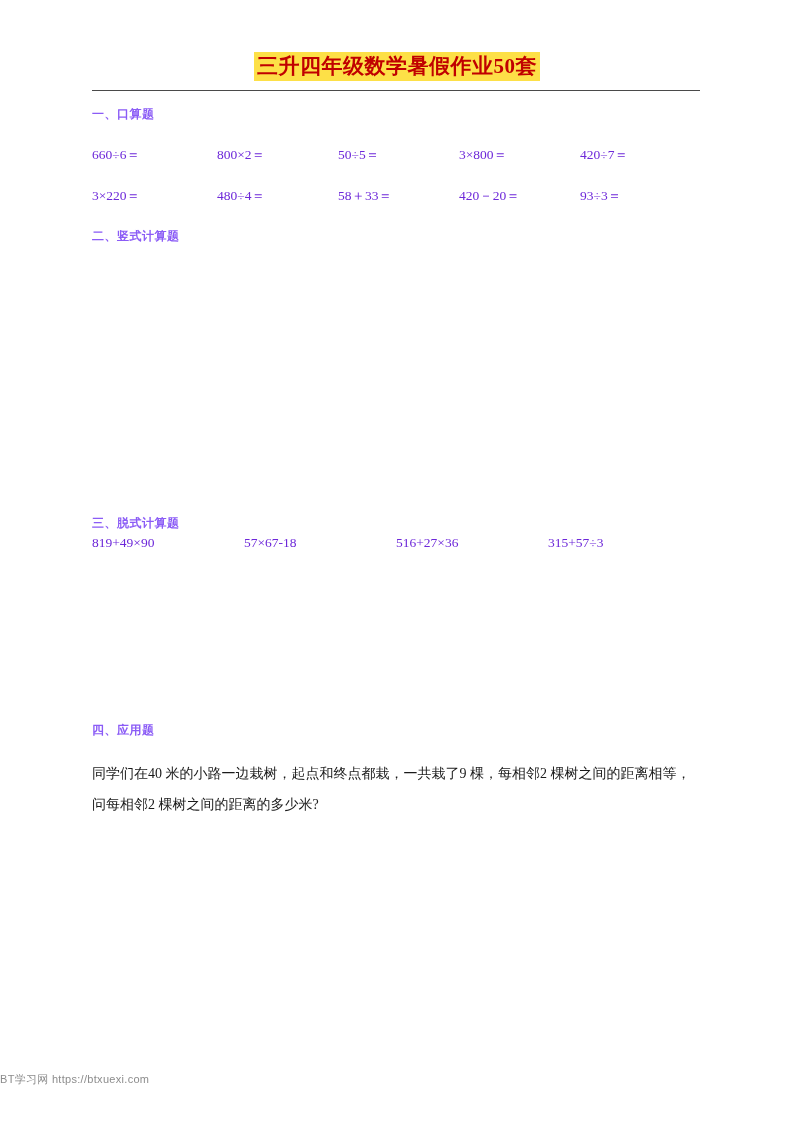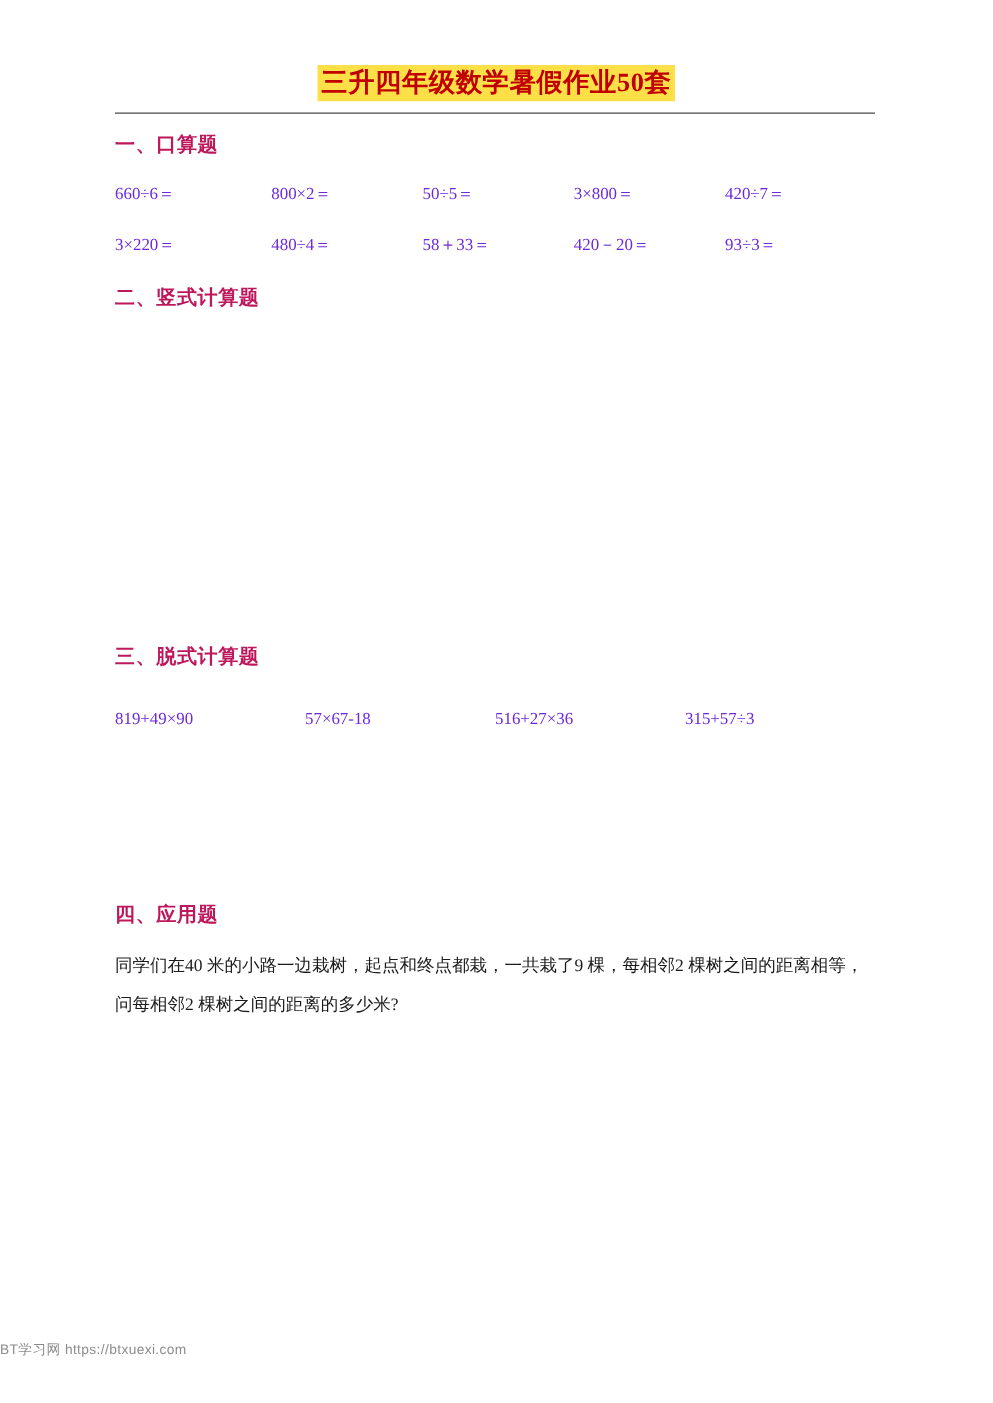--- a/index.html
+++ b/index.html
@@ -43,23 +43,23 @@
     position: absolute;
     left: 92px;
     top: 90px;
     width: 608px;
     height: 0;
     border-top: 1px solid #4a4a4a;
   }
   .section-head {
     position: absolute;
     font-family: "Liberation Sans", sans-serif;
-    font-size: 16px;
+    font-size: 12px;
     font-weight: bold;
-    color: #be185d;
+    color: #8b5cf6;
     letter-spacing: 0.5px;
   }
   .row {
     position: absolute;
     left: 92px;
     width: 608px;
     display: flex;
     font-size: 13.5px;
     color: #6d28d9;
     font-family: "Liberation Serif", serif;
@@ -132,21 +132,21 @@
     <span class="cell">58＋33＝</span>
     <span class="cell">420－20＝</span>
     <span class="cell">93÷3＝</span>
   </div>
 
   <div class="section-head" style="left:92px; top:228px;">二、竖式计算题</div>
 
 
   <div class="section-head" style="left:92px; top:515px;">三、脱式计算题</div>
 
-  <div class="row tuoshi-row" style="top:567px;">
+  <div class="row tuoshi-row" style="top:535px;">
     <span class="cell">819+49×90</span>
     <span class="cell">57×67-18</span>
     <span class="cell">516+27×36</span>
     <span class="cell">315+57÷3</span>
   </div>
 
   <div class="section-head" style="left:92px; top:722px;">四、应用题</div>
 
   <div class="para" style="top:758px;">同学们在40 米的小路一边栽树，起点和终点都栽，一共栽了9 棵，每相邻2 棵树之间的距离相等，问每相邻2 棵树之间的距离的多少米?</div>
 

